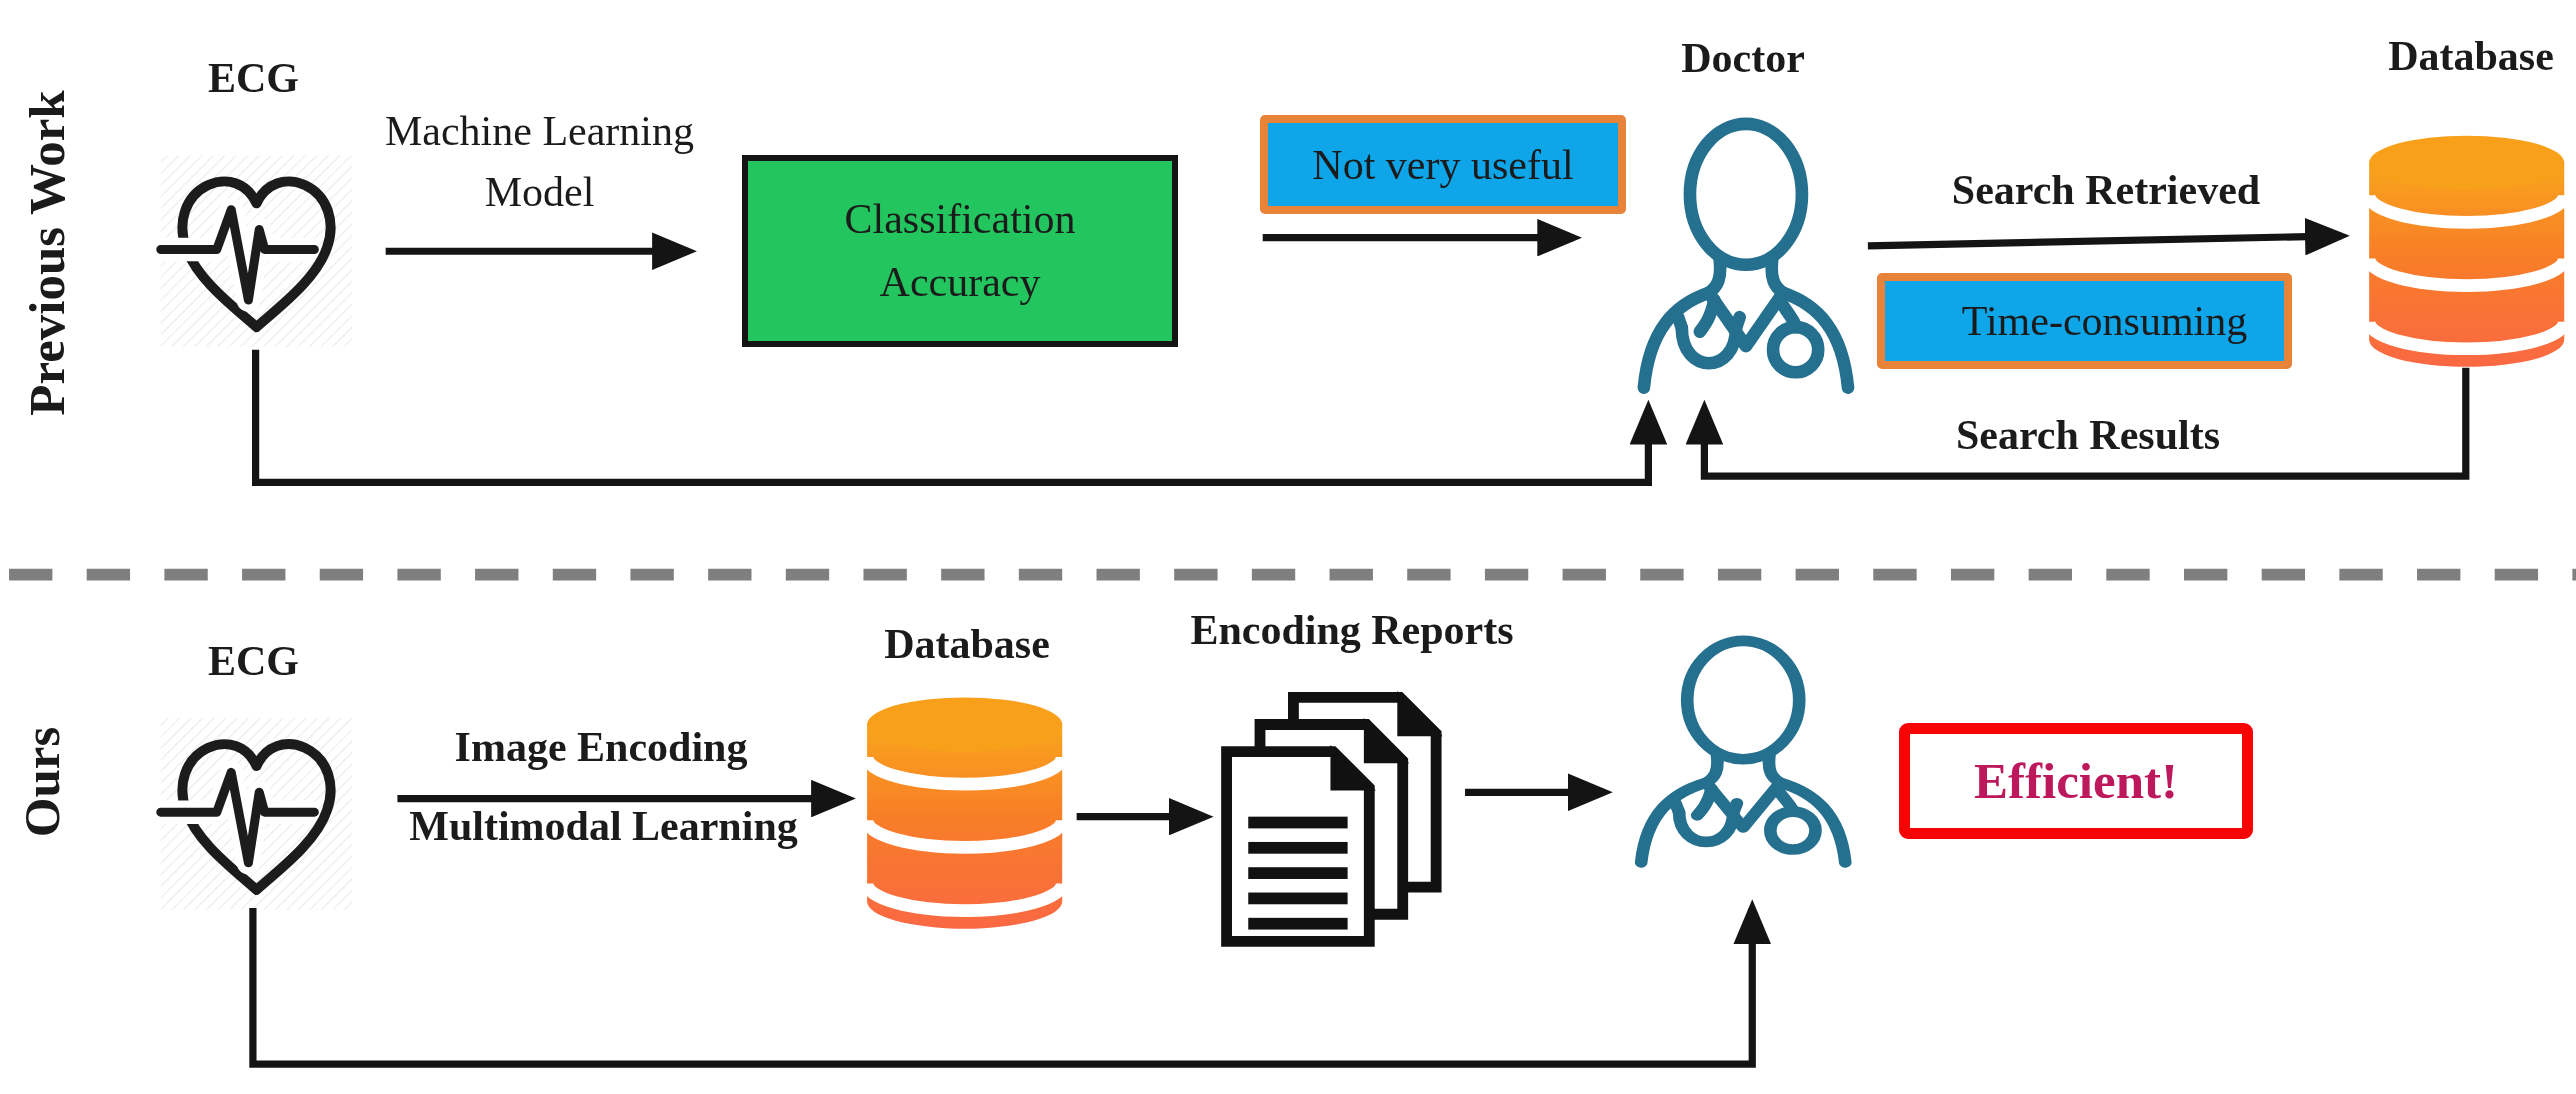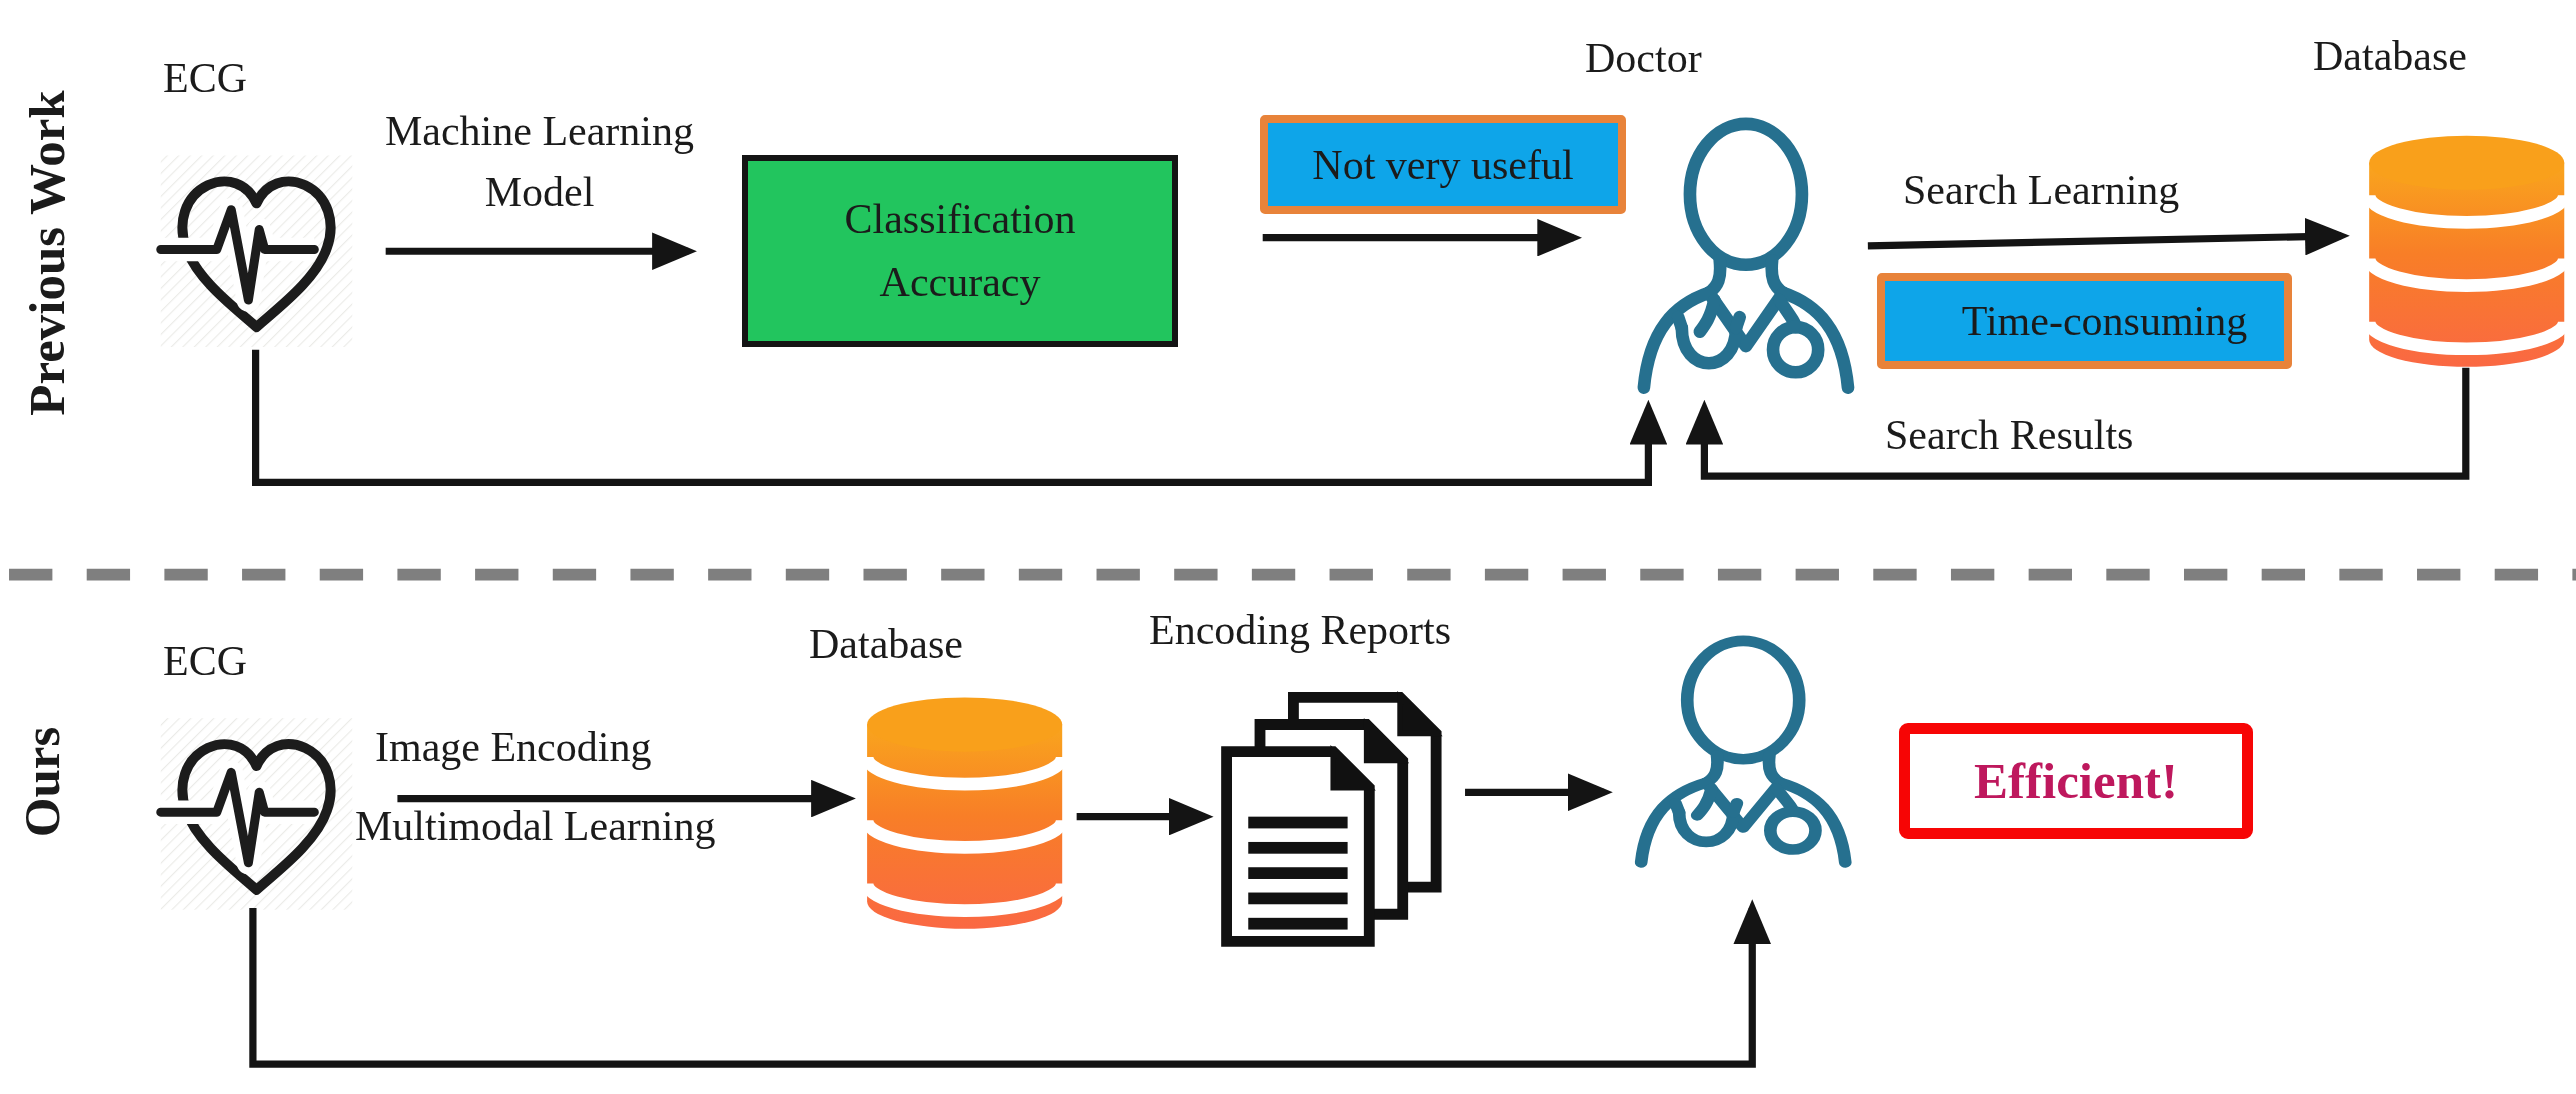--- a/index.html
+++ b/index.html
@@ -1,21 +1,21 @@
 <!DOCTYPE html>
 <html style="font-size:14.5px"><head>
 <meta charset="utf-8">
 <style>
   html,body{margin:0;padding:0;background:#ffffff;}
   .stage{
     position:relative;width:2576px;height:1095px;background:#ffffff;overflow:hidden;
     font-family:"Liberation Serif","DejaVu Serif",serif;color:#1b1b1b;
   }
   svg.layer{position:absolute;left:0;top:0;width:2576px;height:1095px;}
-  .lbl{position:absolute;text-align:left;font-size:42px;line-height:1.15;white-space:nowrap;}
+  .lbl{position:absolute;text-align:center;font-size:42px;line-height:1.15;white-space:nowrap;font-weight:bold;}
   .lbl2{position:absolute;text-align:center;font-size:42px;line-height:61px;white-space:nowrap;}
   .vlabel{position:absolute;height:54px;display:flex;align-items:center;justify-content:center;
     font-size:51px;font-weight:bold;white-space:nowrap;transform:rotate(-90deg);}
   .pill{position:absolute;display:flex;align-items:center;justify-content:center;
     box-sizing:border-box;font-size:42px;white-space:nowrap;}
   .pill-warn{background:#0ea5e9;border:8.1px solid #E8833A;border-radius:5px;}
   .pill-red{background:#ffffff;border:11px solid #F70505;border-radius:9px;
     color:#be185d;font-weight:bold;font-size:51px;}
   .class-box{position:absolute;left:742px;top:155px;width:436px;height:192px;
     box-sizing:border-box;border:6.3px solid #141414;background:#22c55e;
@@ -146,21 +146,21 @@
     <div>Model</div>
   </div>
   <div class="class-box">
     <div>Classification</div>
     <div>Accuracy</div>
   </div>
   <div class="pill pill-warn" id="badge-not-useful">
     <span>Not very useful</span>
   </div>
   <div class="lbl" id="lab-doctor">Doctor</div>
-  <div class="lbl" id="lab-search-manually">Search Learning</div>
+  <div class="lbl" id="lab-search-manually">Search Retrieved</div>
   <div class="pill pill-warn" id="badge-time">
     <span>Time-consuming</span>
   </div>
   <div class="lbl" id="lab-db-top">Database</div>
   <div class="lbl" id="lab-search-results">Search Results</div>
 
   <div class="lbl" id="lab-ecg-bot">ECG</div>
   <div class="lbl" id="lab-image-encoding">Image Encoding</div>
   <div class="lbl" id="lab-multimodal">Multimodal Learning</div>
   <div class="lbl" id="lab-db-bot">Database</div>

